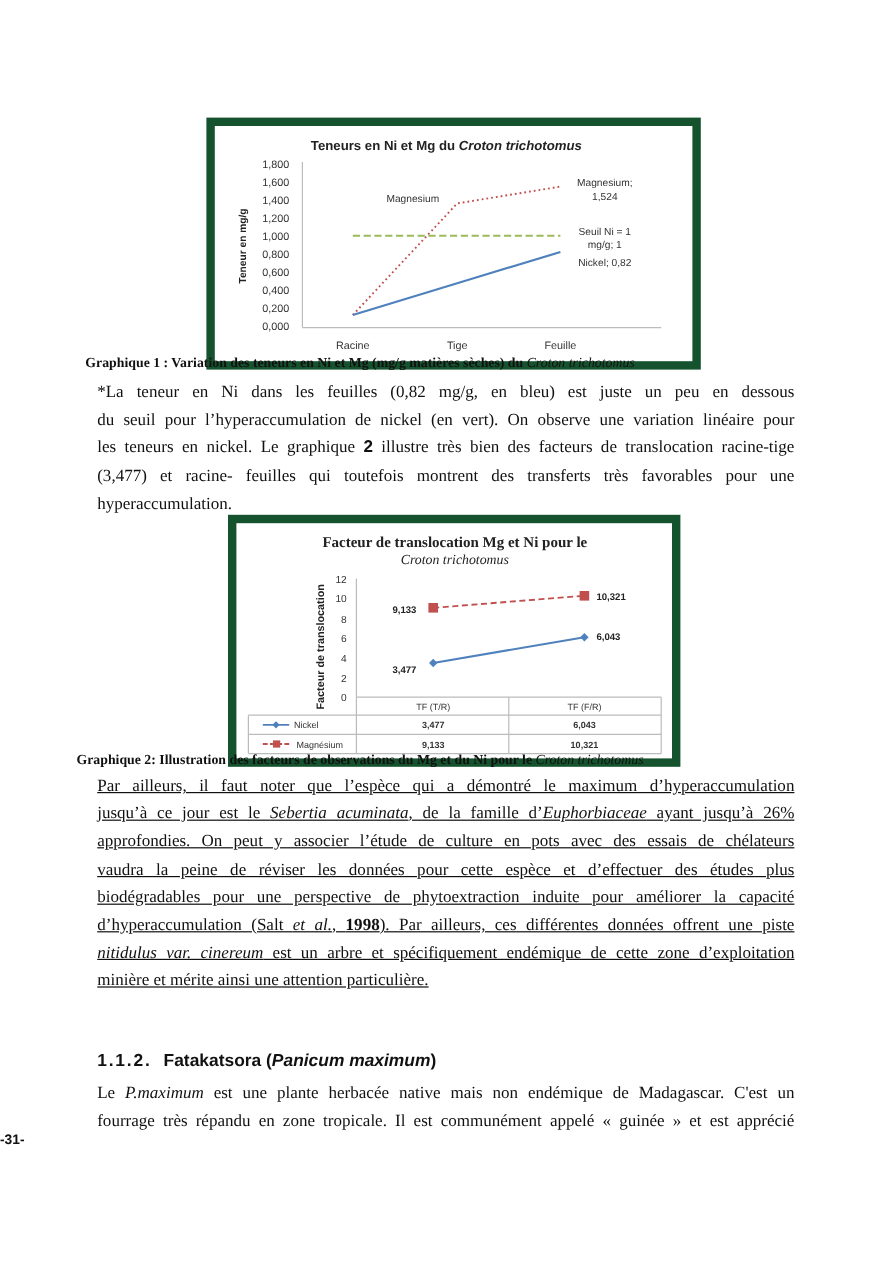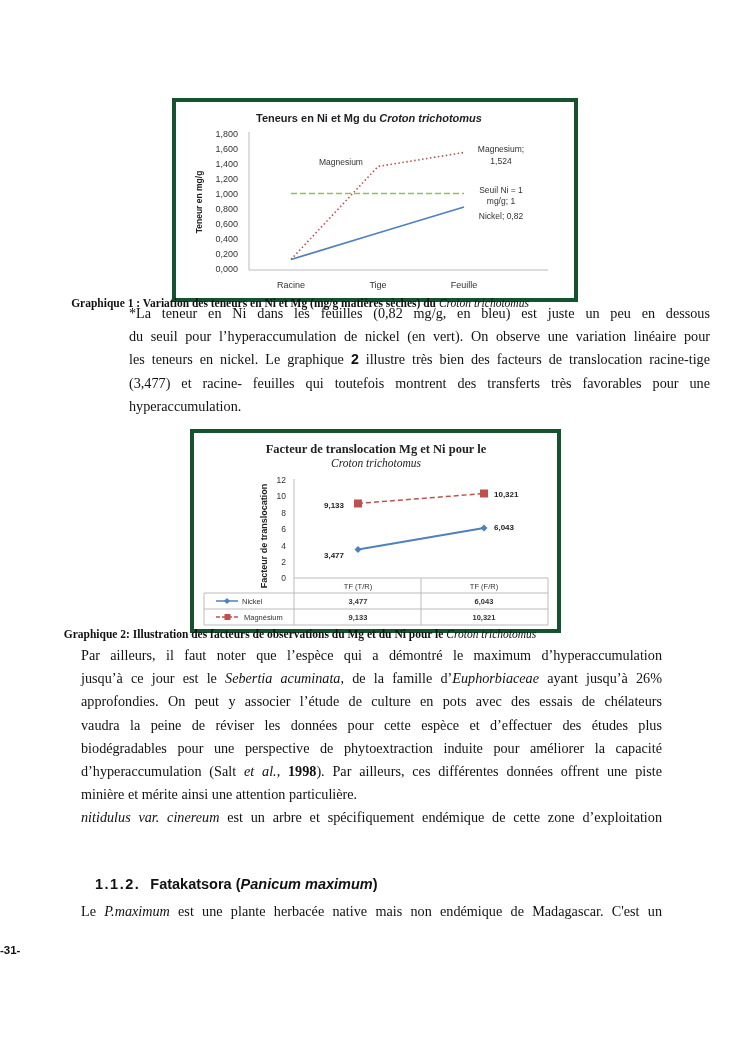--- a/index.html
+++ b/index.html
@@ -2,23 +2,23 @@
 <html><head>
 <meta charset="utf-8">
 <style>
   html,body{margin:0;padding:0;background:#fff;}
   body{width:745px;height:1053px;position:relative;overflow:hidden;font-family:"Liberation Serif",serif;color:#111;}
   .caption{position:absolute;left:0;width:600px;text-align:center;font-weight:bold;font-size:11.5px;font-family:"Liberation Serif",serif;}
   .caption i{font-weight:normal;}
   .para{position:absolute;left:81px;width:581px;font-size:14.2px;line-height:23.2px;text-align:justify;font-family:"Liberation Serif",serif;}
   .para .line{display:block;text-align:justify;text-align-last:justify;height:23.2px;white-space:nowrap;}
   .para .line.last{text-align-last:left;}
-  .chartbox{position:absolute;border:4px solid #14532d;background:#fff;}
+  .chartbox{position:absolute;border:7px solid #14532d;background:#fff;}
   svg text{font-family:"Liberation Sans",sans-serif;}
-  .heading{position:absolute;left:81px;top:876px;font-family:"Liberation Sans",sans-serif;font-weight:bold;font-size:14.5px;margin-left:14px;}
+  .heading{position:absolute;left:81px;top:876px;font-family:"Liberation Sans",sans-serif;font-weight:bold;font-size:14.5px;}
   .heading .num{letter-spacing:1.5px;margin-right:10px;}
   .pageno{position:absolute;left:0;width:745px;top:944px;text-align:left;font-family:"Liberation Sans",sans-serif;font-weight:bold;font-size:11.5px;}
 </style>
 </head>
 <body>
 
 <div class="chartbox" style="left:172px;top:98px;width:398px;height:196px;">
   <svg width="398" height="196" viewBox="0 0 398 196">
     <text x="80" y="20" font-size="11" font-weight="bold" fill="#222"><tspan>Teneurs en Ni et Mg du </tspan><tspan font-style="italic">Croton trichotomus</tspan></text>
 
@@ -58,21 +58,21 @@
     <text x="325" y="91" font-size="8.5" fill="#333" text-anchor="middle">Seuil Ni = 1</text>
     <text x="325" y="102" font-size="8.5" fill="#333" text-anchor="middle">mg/g; 1</text>
     <text x="325" y="117" font-size="8.5" fill="#333" text-anchor="middle">Nickel; 0,82</text>
   </svg>
 </div>
 
 <div class="caption" style="top:297px;">
   <span>Graphique 1 : Variation des teneurs en Ni et Mg (mg/g matières sèches) du </span><i>Croton trichotomus</i>
 </div>
 
-<div class="para" style="top:302px;margin-left:48px;">
+<div class="para" style="top:316px;">
   <span class="line">*La teneur en Ni dans les feuilles (0,82 mg/g, en bleu) est juste un peu en dessous</span>
   <span class="line">du  seuil  pour l’hyperaccumulation de nickel (en vert). On observe une variation linéaire pour</span>
   <span class="line"><span>les teneurs en nickel. Le graphique </span><b style="font-family:'Liberation Sans',sans-serif;">2</b><span> illustre très bien des facteurs de translocation racine-tige</span></span>
   <span class="line">(3,477) et racine- feuilles qui toutefois montrent des transferts très favorables pour une</span>
   <span class="line last">hyperaccumulation.</span>
 </div>
 
 <div class="chartbox" style="left:190px;top:429px;width:363px;height:196px;">
   <svg width="363" height="196" viewBox="0 0 363 196">
     <text x="182" y="20" text-anchor="middle" font-size="12.5" font-weight="bold" fill="#222" style="font-family:'Liberation Serif',serif;">Facteur de translocation Mg et Ni pour le</text>
@@ -129,32 +129,33 @@
       <text x="130" y="125">3,477</text>
       <text x="300" y="97">6,043</text>
     </g>
   </svg>
 </div>
 
 <div class="caption" style="top:628px;">
   <span>Graphique 2: Illustration des facteurs de observations du Mg et du Ni pour le </span><i>Croton trichotomus</i>
 </div>
 
-<div class="para" style="top:644px;">
+<div class="para" style="top:644px;text-decoration:underline;">
   <span class="line">Par ailleurs, il faut noter que l’espèce qui a démontré le maximum d’hyperaccumulation</span>
   <span class="line"><span>jusqu’à ce jour est le </span><i>Sebertia acuminata</i><span>, de la famille d’</span><i>Euphorbiaceae</i><span> ayant jusqu’à 26%</span></span>
   <span class="line">approfondies. On peut y associer l’étude de culture en pots avec des essais de chélateurs</span>
   <span class="line">vaudra la peine de réviser les données pour cette espèce et d’effectuer des études plus</span>
   <span class="line">biodégradables pour une perspective de phytoextraction induite pour améliorer la capacité</span>
   <span class="line"><span>d’hyperaccumulation (Salt </span><i>et al.</i><span>, </span><b>1998</b><span>). Par ailleurs, ces différentes données offrent une piste</span></span>
+  <span class="line"><i>nitidulus var. cinereum</i><span> est un arbre et spécifiquement endémique de cette zone d’exploitation</span></span>
   <span class="line last">minière et mérite ainsi une attention particulière.</span>
-  <span class="line"><i>nitidulus var. cinereum</i><span> est un arbre et spécifiquement endémique de cette zone d’exploitation</span></span>
 </div>
 
 <div class="heading">
   <span class="num">1.1.2.</span><span>Fatakatsora (</span><i>Panicum maximum</i><span>)</span>
 </div>
 
 <div class="para" style="top:900px;">
   <span class="line"><span>Le </span><i>P.maximum</i><span> est une plante herbacée native mais non endémique de Madagascar. C'est un</span></span>
+  <span class="line">fourrage très répandu en zone tropicale. Il est communément appelé « guinée » et est apprécié</span>
 </div>
 
 <div class="pageno">-31-</div>
 
 </body></html>

